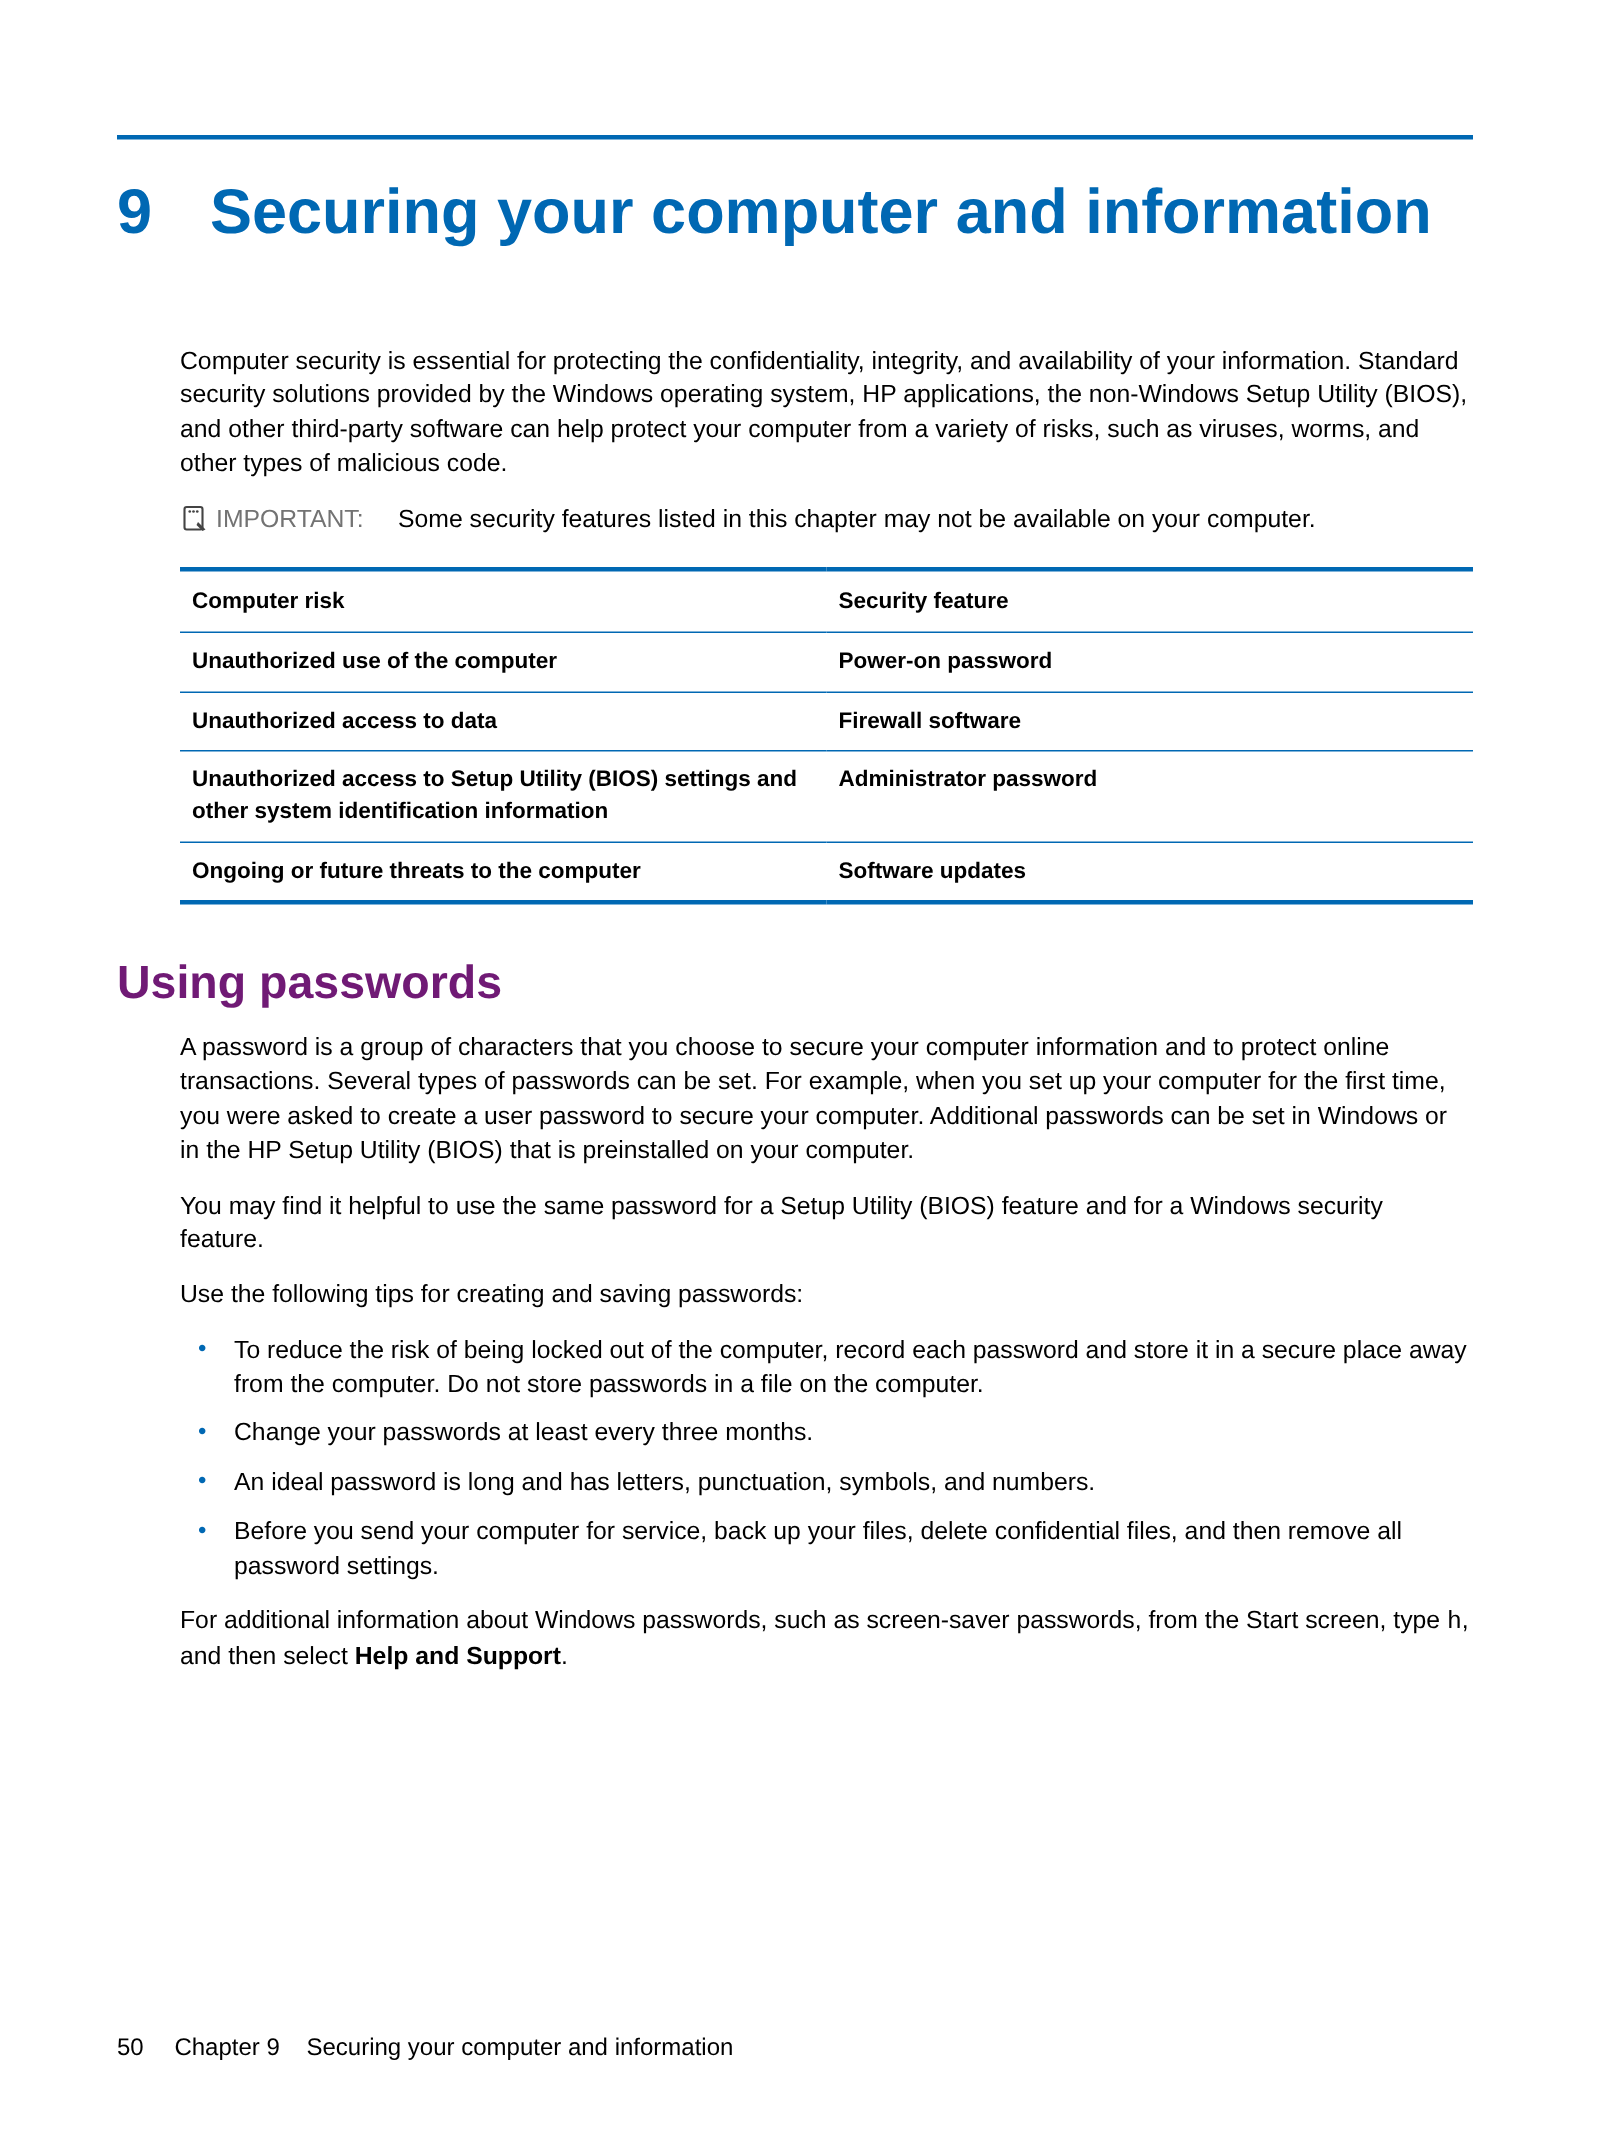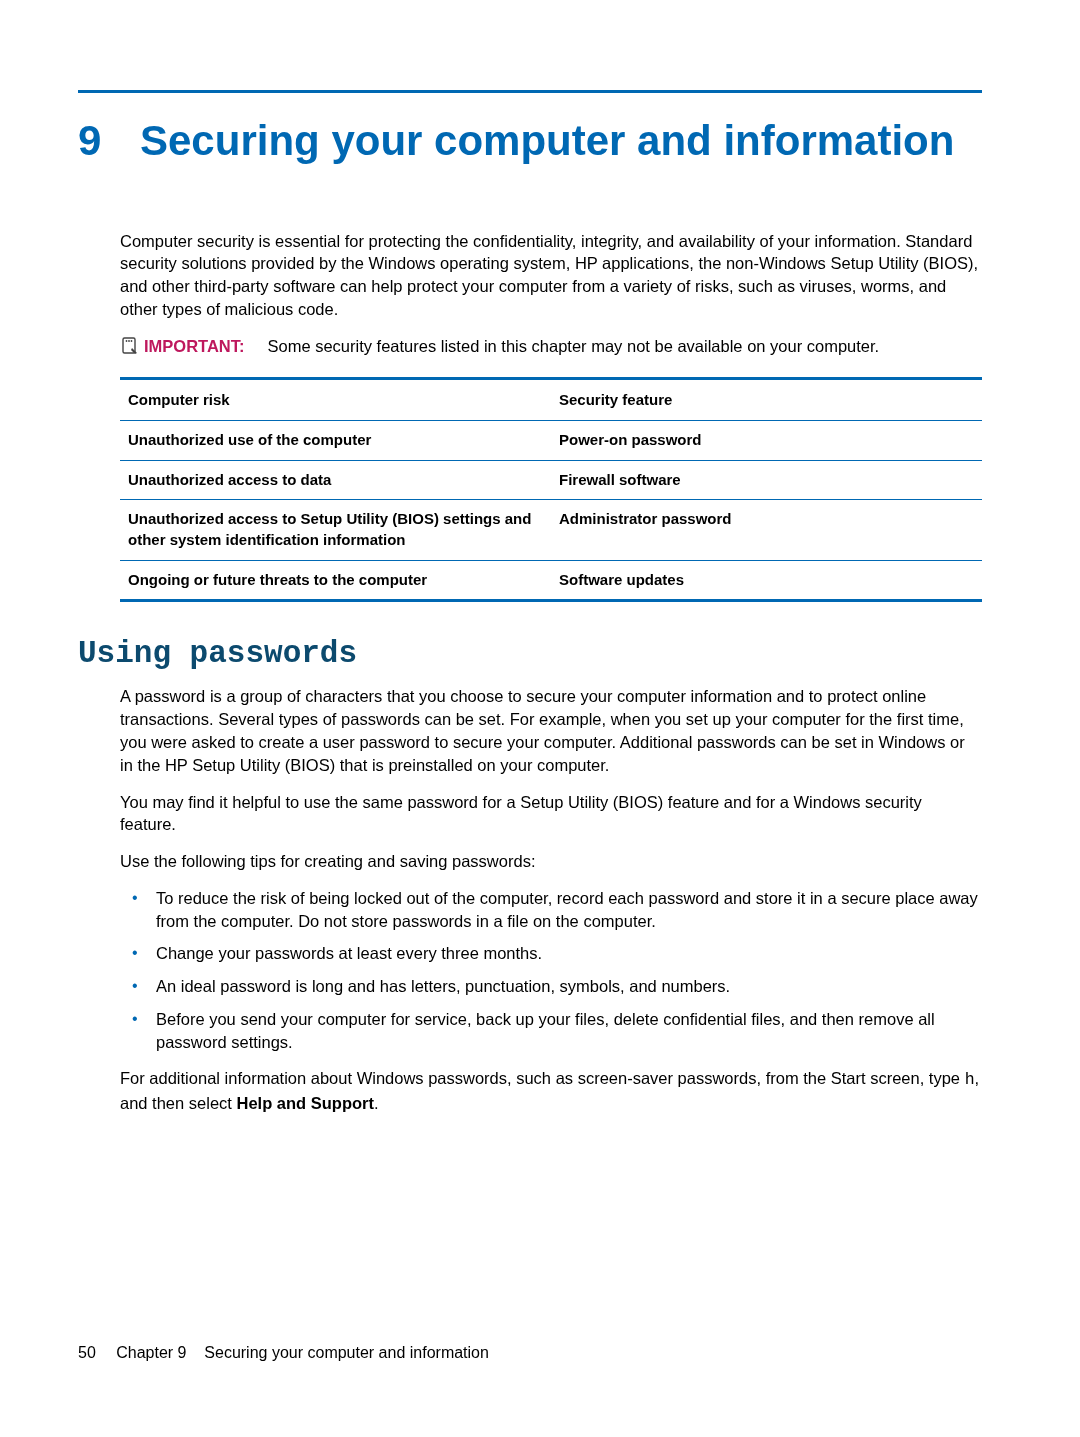--- a/index.html
+++ b/index.html
@@ -50,22 +50,22 @@
     margin-top: 8px;
     margin-bottom: 16px;
   }
   .important-icon {
     flex-shrink: 0;
     width: 22px;
     margin-right: 2px;
     margin-top: 1px;
   }
   .important-label {
-    color: #be185d;
-    font-weight: bold;
+    color: #737373;
+    font-weight: normal;
   }
   .risk-table {
     width: 100%;
     border-collapse: collapse;
     font-size: 15px;
     margin-bottom: 34px;
   }
   .risk-table thead tr {
     border-top: 3px solid #0068b3;
     border-bottom: 1.5px solid #0068b3;
@@ -82,25 +82,24 @@
   }
   .risk-table tbody tr:last-child {
     border-bottom: 3px solid #0068b3;
   }
   .risk-table td {
     padding: 9px 8px;
     vertical-align: top;
   }
   .section-heading {
     font-size: 31px;
-    color: #0c4a6e;
+    color: #701a75;
     font-weight: bold;
     margin-left: 0;
     margin-bottom: 14px;
-    font-family: Liberation Mono, monospace;
   }
   .para { margin-bottom: 14px; }
   ul.bullets {
     list-style: none;
     margin-bottom: 14px;
   }
   ul.bullets li {
     position: relative;
     padding-left: 36px;
     margin-bottom: 10px;
@@ -109,21 +108,21 @@
     content: "•";
     color: #0068b3;
     position: absolute;
     left: 12px;
     font-size: 16px;
   }
   .code { font-family: "Courier New", monospace; }
   .bold { font-weight: bold; }
   .footer {
     position: absolute;
-    bottom: 75px;
+    bottom: 62px;
     left: 78px;
     font-size: 16px;
     text-align: center;
   }
   .footer .pg-num { margin-right: 16px; }
 </style>
 </head>
 <body>
 
 <div class="page">

